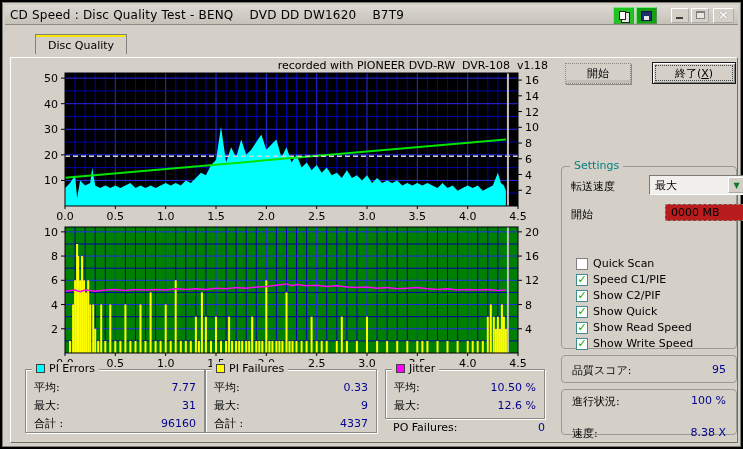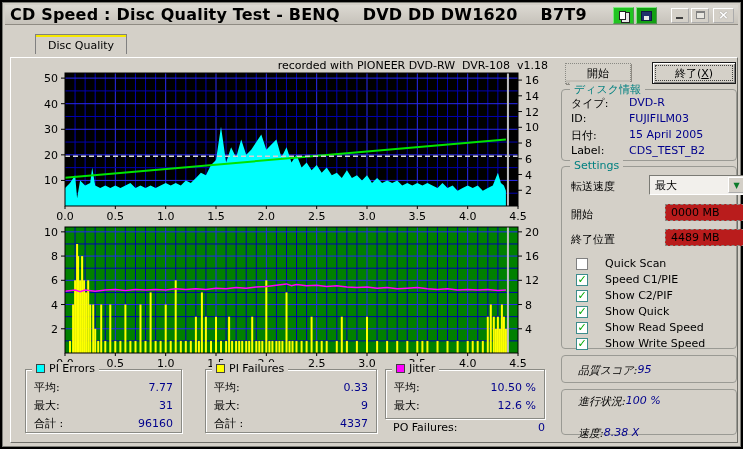--- a/index.html
+++ b/index.html
@@ -3,21 +3,21 @@
 <meta charset="utf-8">
 <style>
   * { margin:0; padding:0; box-sizing:border-box; }
   html,body { width:743px; height:449px; }
   body { font-family:"DejaVu Sans","Liberation Sans",sans-serif; font-size:11px; color:#000; background:#9a9a9a; }
   .win { position:relative; width:743px; height:449px; background:#d4d0c8;
          border:2px solid; border-color:#f0eee8 #6a6а64 #6a6a64 #f0eee8; outline:1px solid #7d7d77; outline-offset:-3px; }
   
   .titlebar { position:absolute; left:3px; top:3px; right:3px; height:20px;
               background:linear-gradient(#dcd9d2,#c6c2ba); border-bottom:1px solid #8f8b83; display:flex; align-items:center; }
-  .title { font-size:16px; font-weight:bold; padding-left:5px; letter-spacing:.2px; white-space:pre; }
+  .title { font-size:12px; font-weight:normal; padding-left:5px; letter-spacing:.2px; white-space:pre; }
   .tb-btns { position:absolute; right:4px; top:1px; height:18px; display:flex; align-items:center; }
   .tb-green { width:21px; height:17px; background:#21c421; border:1px outset #7ce87c; margin-right:2px; position:relative; cursor:pointer; }
   .tb-green.dark { background:#13a013; margin-right:12px; }
   .ic-copy { position:absolute; left:5px; top:3px; width:7px; height:9px; background:#fff; border:1px solid #222; box-shadow:3px 2px 0 #e8e8e8, 3px 2px 0 1px #222; }
   .ic-floppy { position:absolute; left:4px; top:3px; width:11px; height:10px; background:#20306c; border:1px solid #101840; }
   .ic-floppy:after { content:""; position:absolute; left:2px; top:4px; width:5px; height:4px; background:#e8e8e8; }
   .winbtn { width:18px; height:15px; background:#d4d0c8; border:1px outset #fff; margin-left:2px; position:relative;
             display:flex; align-items:center; justify-content:center; cursor:pointer; }
   .winbtn.close { width:21px; margin-left:4px; }
   .ic-min { position:absolute; left:4px; bottom:3px; width:7px; height:2px; background:#404040; }
@@ -53,25 +53,25 @@
   .irow { position:absolute; left:9px; right:8px; display:flex; }
   .irow .il { width:58px; }
   .irow .iv { color:#00008c; }
   .combo { position:absolute; left:78px; top:-4px; width:98px; height:20px; background:#f2f0ec;
            border:1px solid; border-color:#7a7a74 #fff #fff #7a7a74; display:flex; align-items:center; padding-left:5px; cursor:pointer; }
   .combo-btn { position:absolute; right:1px; top:1px; bottom:1px; width:17px; background:#d4d0c8; border:1px outset #fff;
                display:flex; align-items:center; justify-content:center; }
   .combo-arrow { color:#0a7a2a; font-size:8px; }
   .field { position:absolute; left:78px; top:-3px; width:90px; height:17px; border:1px dashed #8a8a84;
            padding:1px 0 0 5px; background:#b91c1c;margin-left:16px; }
-  .cbrow { position:absolute; left:14px; display:flex; align-items:center; gap:17px; cursor:pointer; }
+  .cbrow { position:absolute; left:14px; display:flex; align-items:center; gap:5px; cursor:pointer; }
   .cb { width:12px; height:12px; background:#fff; border:1px solid #808080; font-size:11px; font-weight:bold;
         color:#00a800; line-height:10px; text-align:center; }
   .cb.on { border-color:#3c8c8c; }
-  .vrow { position:absolute; left:16px; right:10px; display:flex; justify-content:flex-start;font-style:italic; }
+  .vrow { position:absolute; left:10px; right:10px; display:flex; justify-content:space-between; }
 </style>
 </head>
 <body>
 
 <div class="win">
 
   <div class="titlebar">
     <span class="title">CD Speed : Disc Quality Test - BENQ&nbsp;&nbsp;&nbsp;&nbsp;DVD DD DW1620&nbsp;&nbsp;&nbsp;&nbsp;B7T9</span>
     <div class="tb-btns">
       <div class="tb-green">
@@ -401,21 +401,21 @@
         <line x1="491" y1="81.53846153846155" x2="495" y2="81.53846153846155" stroke="#000"></line>
         <text x="498" y="85.53846153846155" text-anchor="start" font-size="11" fill="#000">8</text>
         <line x1="491" y1="57.30769230769232" x2="495" y2="57.30769230769232" stroke="#000"></line>
         <text x="498" y="61.30769230769232" text-anchor="start" font-size="11" fill="#000">12</text>
         <line x1="491" y1="33.07692307692308" x2="495" y2="33.07692307692308" stroke="#000"></line>
         <text x="498" y="37.07692307692308" text-anchor="start" font-size="11" fill="#000">16</text>
         <line x1="491" y1="8.846153846153854" x2="495" y2="8.846153846153854" stroke="#000"></line>
         <text x="498" y="12.846153846153854" text-anchor="start" font-size="11" fill="#000">20</text>
       </svg>
 
-    <div class="statbox" style="left:14px;width:157px">
+    <div class="statbox" style="left:14px;width:180px">
       <div class="legend">
         <span class="swatch" style="background: rgb(0, 255, 255);"></span>
         <span>PI Errors</span>
       </div>
       <div class="srow">
           <span>平均:</span>
           <span class="sv">7.77</span>
         </div>
       <div class="srow">
           <span>最大:</span>
@@ -462,59 +462,36 @@
     </div>
 
     <div class="po-row">
       <span>PO Failures:</span>
       <span class="sv">0</span>
     </div>
 
     <button class="btn" style="left:554px;top:5px;width:66px">開始</button>
     <button class="btn default" style="left:641px;top:4px;width:84px;height:22px"><span>終了(</span><u>X</u><span>)</span></button>
 
-    <div class="group" style="top:31px;height:72px">
-      <div class="gtitle">ディスク情報</div>
-      <div class="irow" style="top:6px">
-          <span class="il">タイプ:</span>
-          <span class="iv">DVD-R</span>
-        </div>
-      <div class="irow" style="top:22px">
-          <span class="il">ID:</span>
-          <span class="iv">FUJIFILM03</span>
-        </div>
-      <div class="irow" style="top:38px">
-          <span class="il">日付:</span>
-          <span class="iv">15 April 2005</span>
-        </div>
-      <div class="irow" style="top:54px">
-          <span class="il">Label:</span>
-          <span class="iv">CDS_TEST_B2</span>
-        </div>
-    </div>
 
     <div class="group" style="top:108px;height:183px">
       <div class="gtitle">Settings</div>
       <div class="irow" style="top:12px">
         <span class="il">転送速度</span>
         <div class="combo">
           <span>最大</span>
           <div class="combo-btn">
             <span class="combo-arrow">▼</span>
           </div>
         </div>
       </div>
       <div class="irow" style="top:40px">
         <span class="il">開始</span>
         <div class="field">0000 MB</div>
       </div>
-      <div class="irow" style="top:65px">
-        <span class="il">終了位置</span>
-        <div class="field">4489 MB</div>
-      </div>
       <div class="cbrow" style="top:90px">
           <span class="cb"></span>
           <span>Quick Scan</span>
         </div>
       <div class="cbrow" style="top:106px">
           <span class="cb on">✓</span>
           <span>Speed C1/PIE</span>
         </div>
       <div class="cbrow" style="top:122px">
           <span class="cb on">✓</span>

